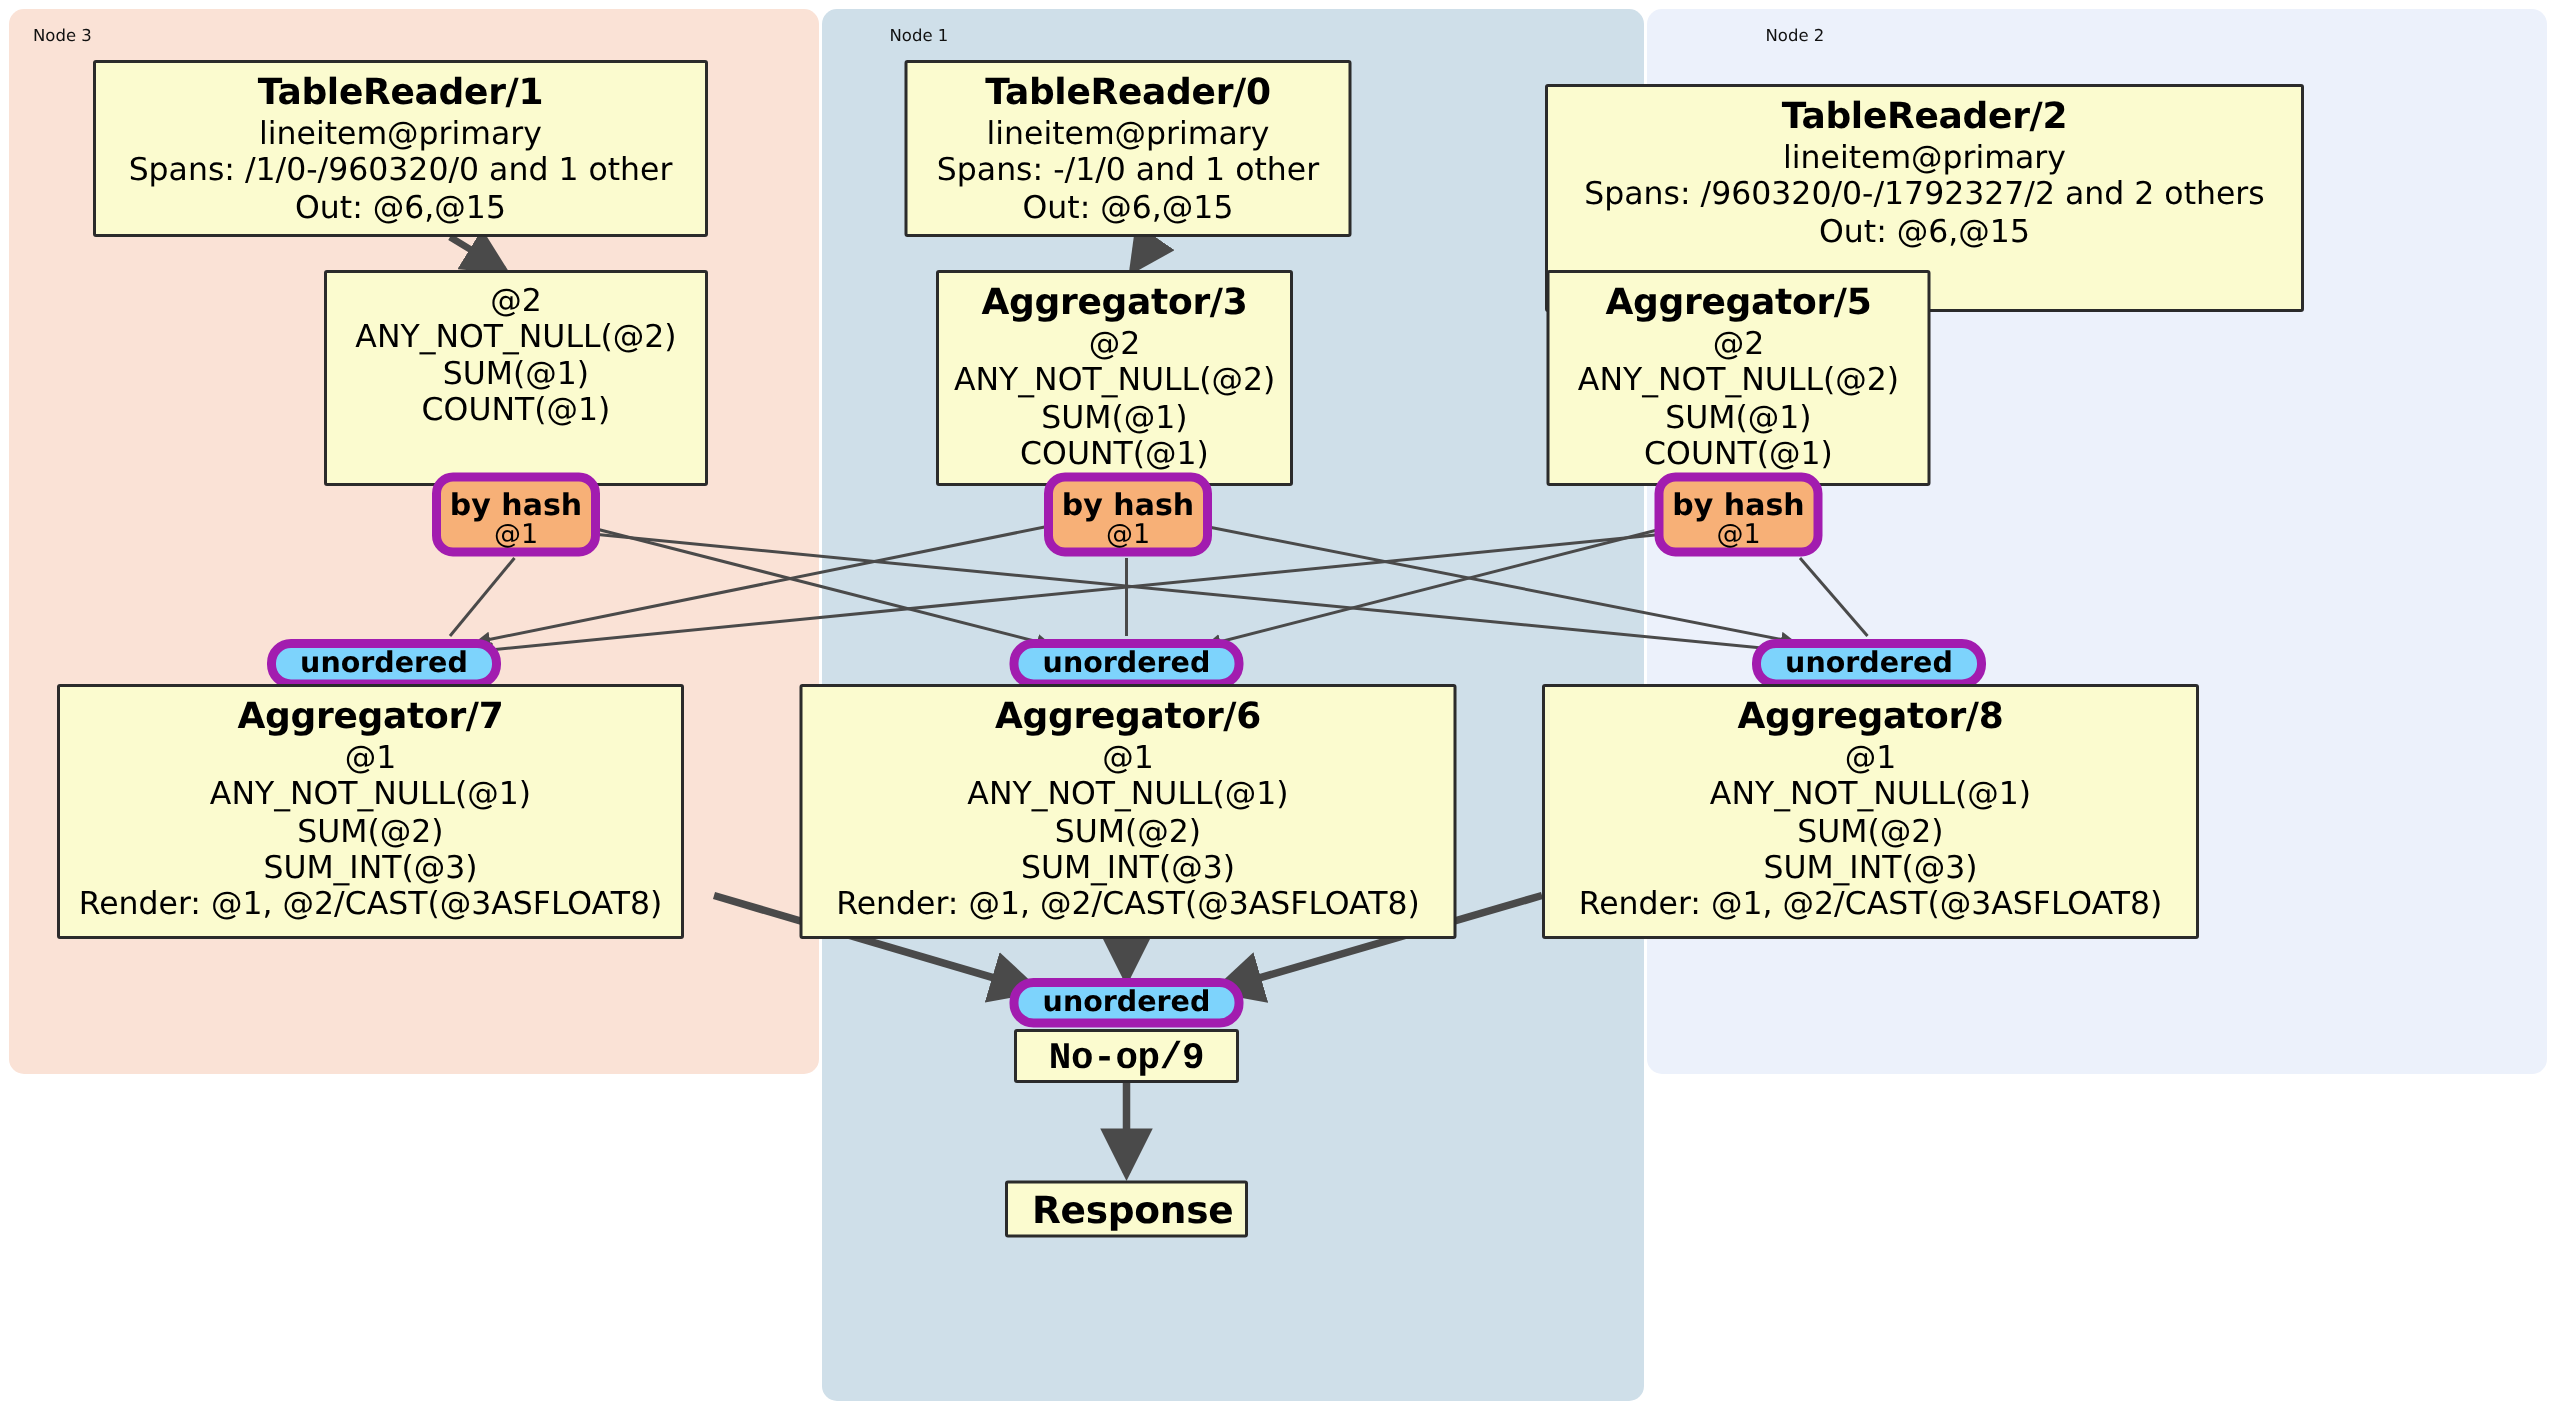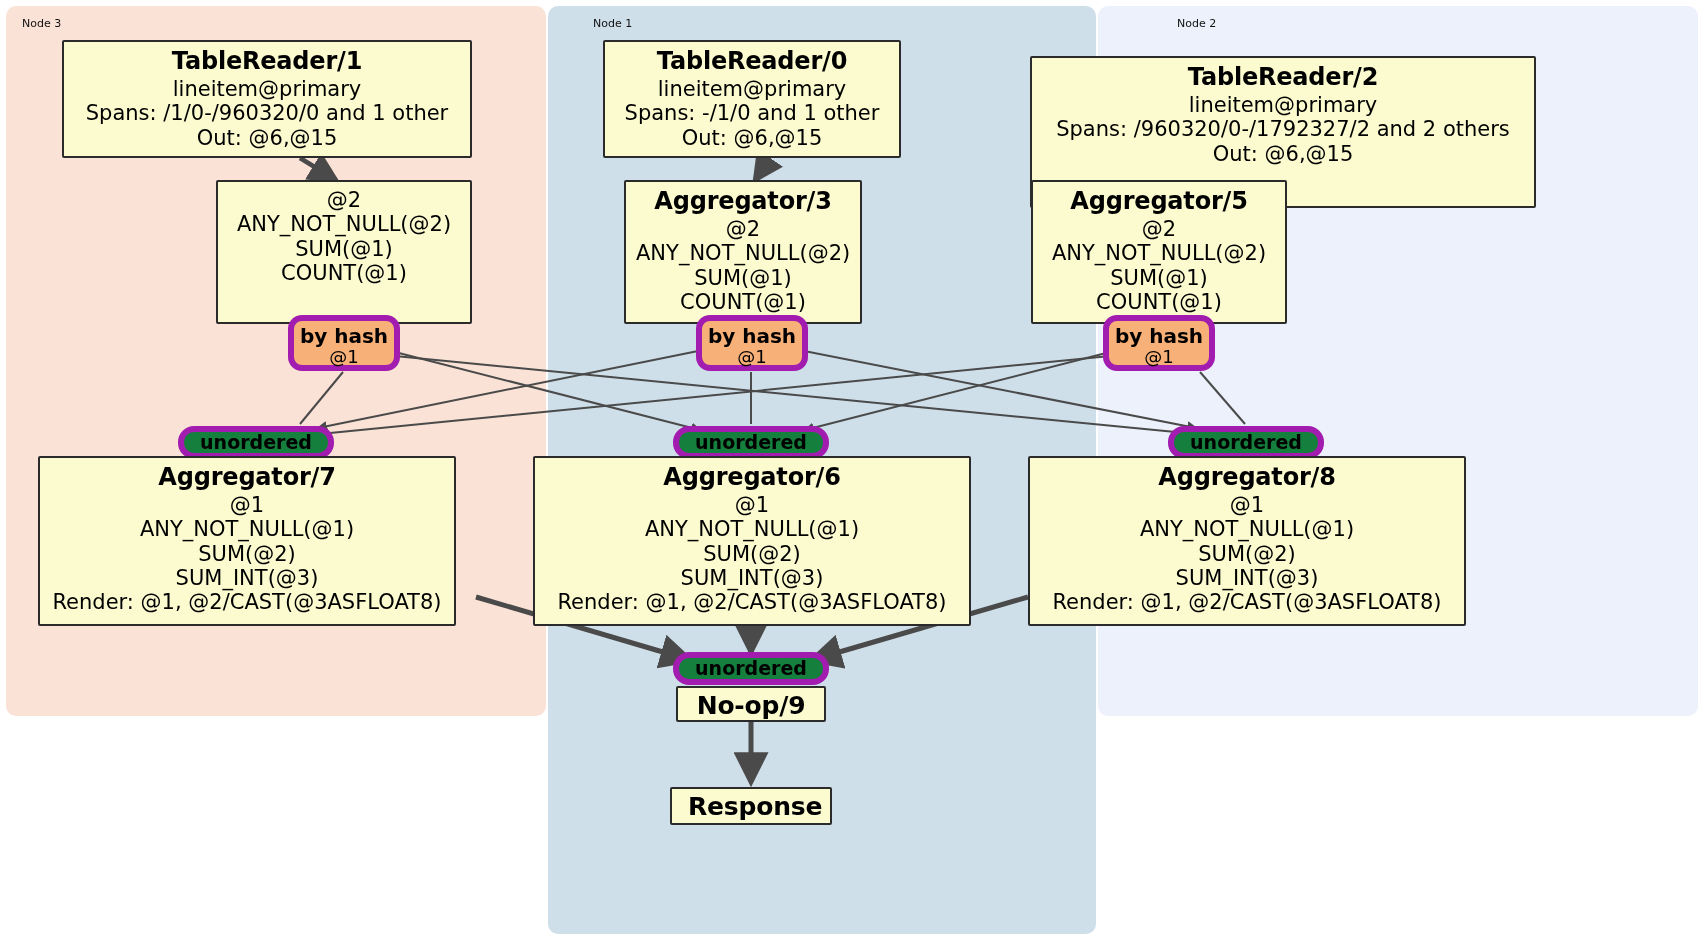--- a/index.html
+++ b/index.html
@@ -42,21 +42,21 @@
     border:6px solid #a21caf;
     text-align:center;color:#000;
     line-height:1.1;
   }
   .pill.hash{
     background:#f7b077;border-radius:14px;padding-top:4px;
   }
   .pill.hash .t{font-weight:bold;font-size:20px;}
   .pill.hash .s{font-size:18px;}
   .pill.unordered{
-    background:#15803d;border-radius:16px;
+    background:#7dd3fc;border-radius:16px;
     font-weight:bold;font-size:19px;
     display:flex;align-items:center;justify-content:center;
   }
 
   svg.edges{position:absolute;left:0;top:0;width:1708px;height:940px;
             pointer-events:none;}
 </style>
 </head>
 <body>
 
@@ -186,21 +186,21 @@
     <div class="title">Aggregator/8</div>
     <div class="line">@1</div>
     <div class="line">ANY_NOT_NULL(@1)</div>
     <div class="line">SUM(@2)</div>
     <div class="line">SUM_INT(@3)</div>
     <div class="line">Render: @1, @2/CAST(@3ASFLOAT8)</div>
   </div>
 
   <div class="pill unordered" style="left:673px;top:652px;width:156px;height:33px;">unordered</div>
 
-  <div class="box small" style="left:676px;top:686px;width:150px;height:36px;">
+  <div class="box small" style="left:676px;top:686px;width:150px;height:36px;font-family:Liberation Mono, monospace;">
     <div class="title">No-op/9</div>
   </div>
 
   <div class="box small" style="left:670px;top:787px;width:162px;height:38px;">
     <div class="title">Response</div>
   </div>
 
 </div>
 
 </body></html>

